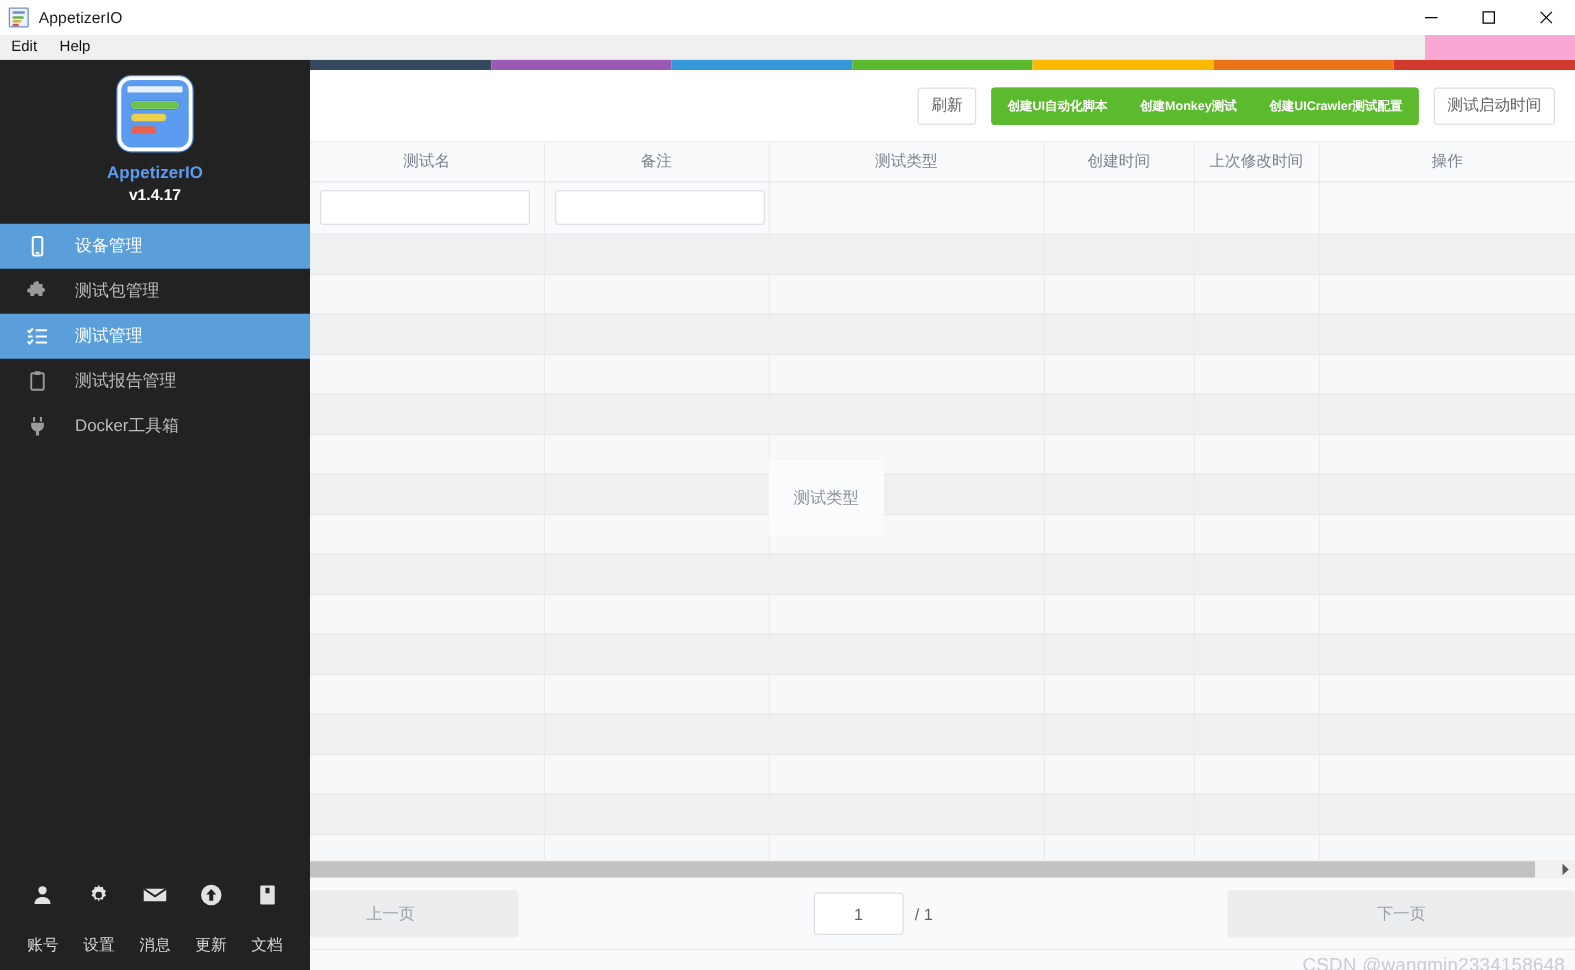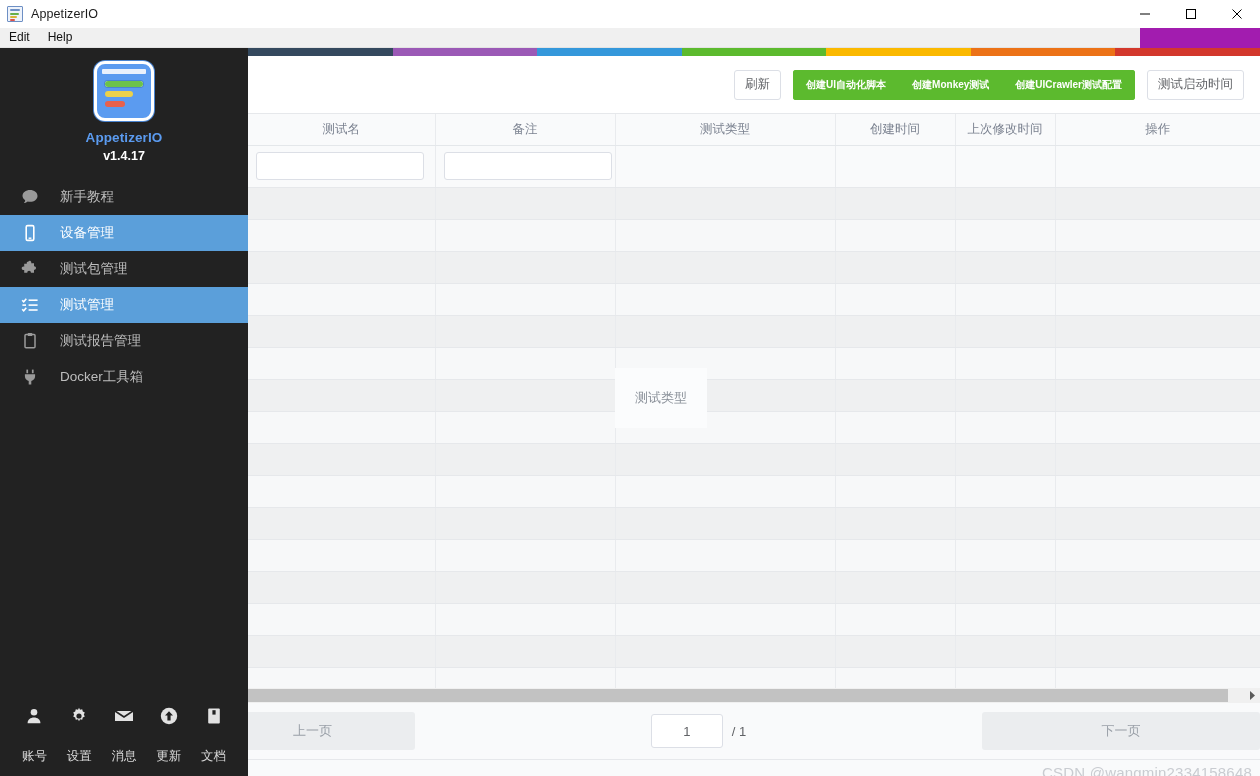--- a/index.html
+++ b/index.html
@@ -6,21 +6,21 @@
   html, body {
     width: 1260px; height: 776px;
     font-family: "Liberation Sans", "DejaVu Sans", sans-serif;
     background: #ffffff;
     overflow: hidden;
   }
 
   #app {
     position: relative;
     width: 1260px; height: 776px;
-    background: #a21caf;
+    background: #f9a8d4;
   }
 
   
   .titlebar {
     position: absolute; left: 0; top: 0;
     width: 1260px; height: 28px;
     background: #ffffff;
     display: flex; align-items: center;
   }
   .titlebar-icon {
@@ -325,28 +325,20 @@
         <span class="lb-line lb-g"></span>
         <span class="lb-line lb-y"></span>
         <span class="lb-line lb-r"></span>
       </div>
       <div class="logo-title">AppetizerIO</div>
       <div class="logo-version">v1.4.17</div>
     </div>
 
     <div class="nav">
 
-      <div class="nav-item">
-        <span class="nav-icon">
-          <svg width="20" height="20" viewBox="0 0 20 20" fill="currentColor" aria-hidden="true">
-            <path d="M10 3C5.8 3 2.5 5.6 2.5 8.8c0 1.8 1 3.4 2.7 4.5-.1.9-.5 1.9-1.3 2.8 1.5-.2 2.9-.8 3.9-1.6.7.2 1.4.3 2.2.3 4.2 0 7.5-2.6 7.5-5.9S14.2 3 10 3z"></path>
-          </svg>
-        </span>
-        <span>新手教程</span>
-      </div>
 
       <div class="nav-item active">
         <span class="nav-icon">
           <svg width="20" height="20" viewBox="0 0 20 20" fill="none" stroke="currentColor" stroke-width="1.6" aria-hidden="true">
             <rect x="6.2" y="2.6" width="7.6" height="14.8" rx="1.4"></rect>
             <line x1="8.6" y1="15.2" x2="11.4" y2="15.2" stroke-width="1.4"></line>
           </svg>
         </span>
         <span>设备管理</span>
       </div>

